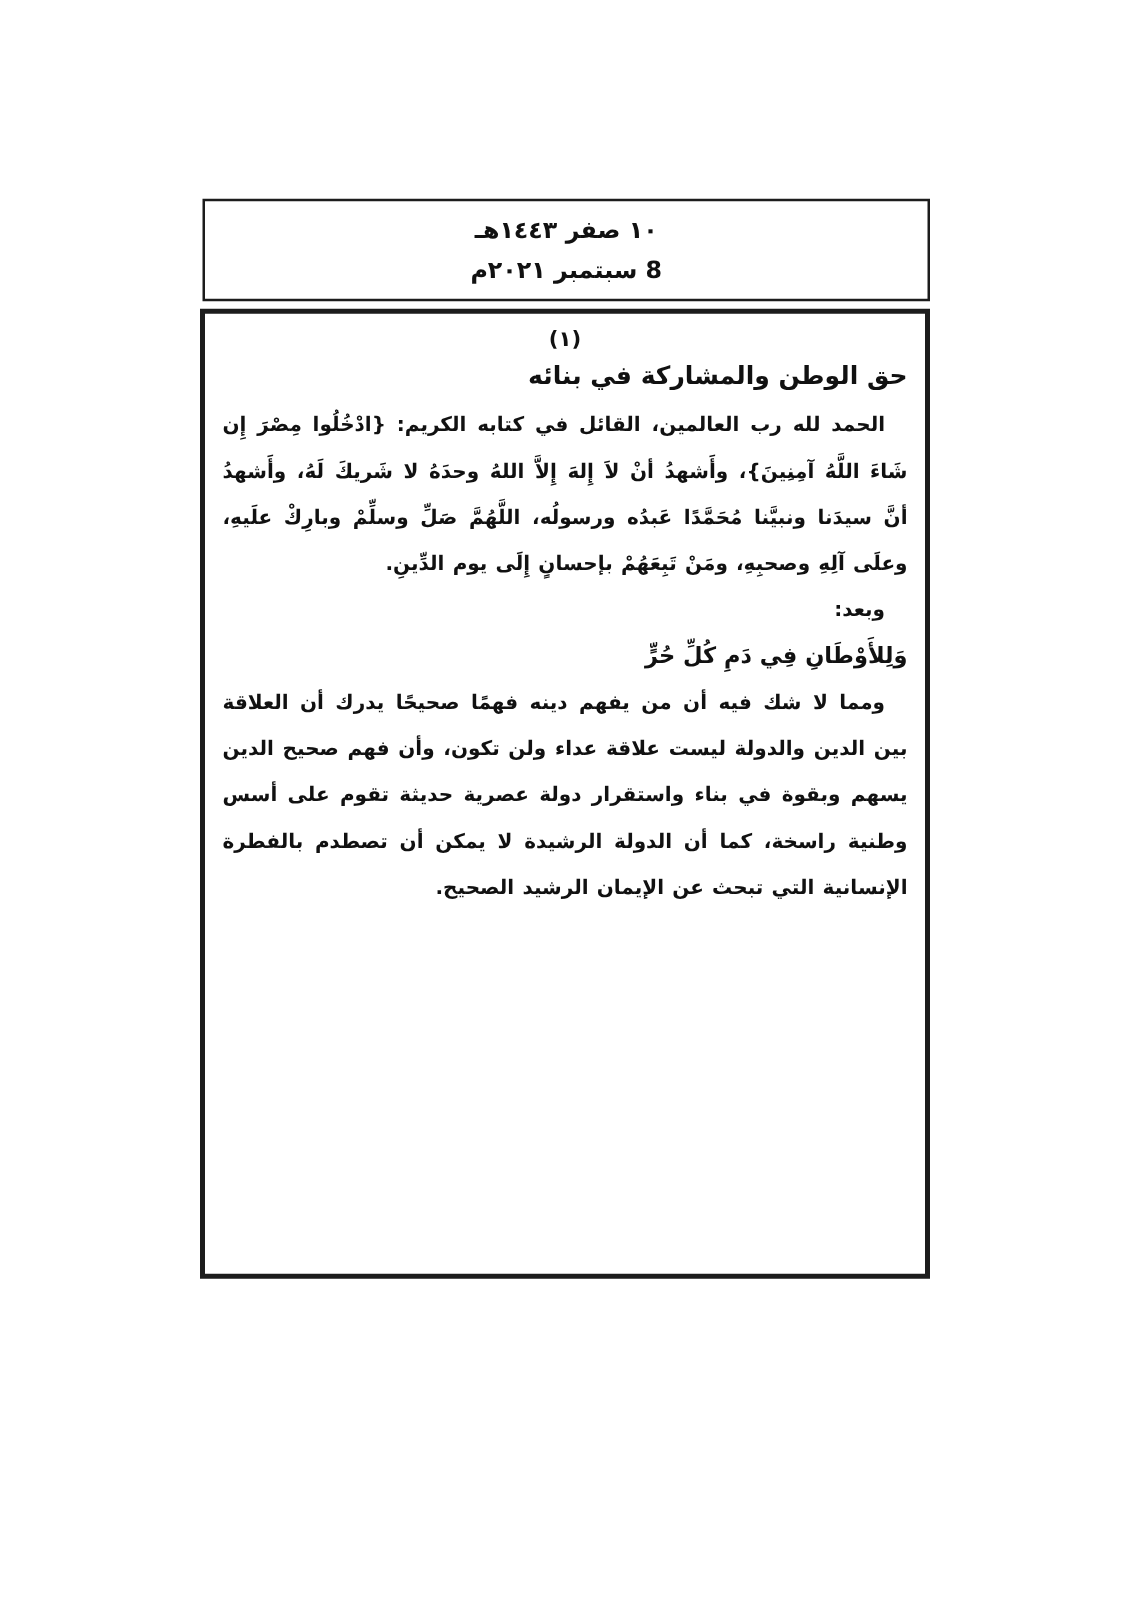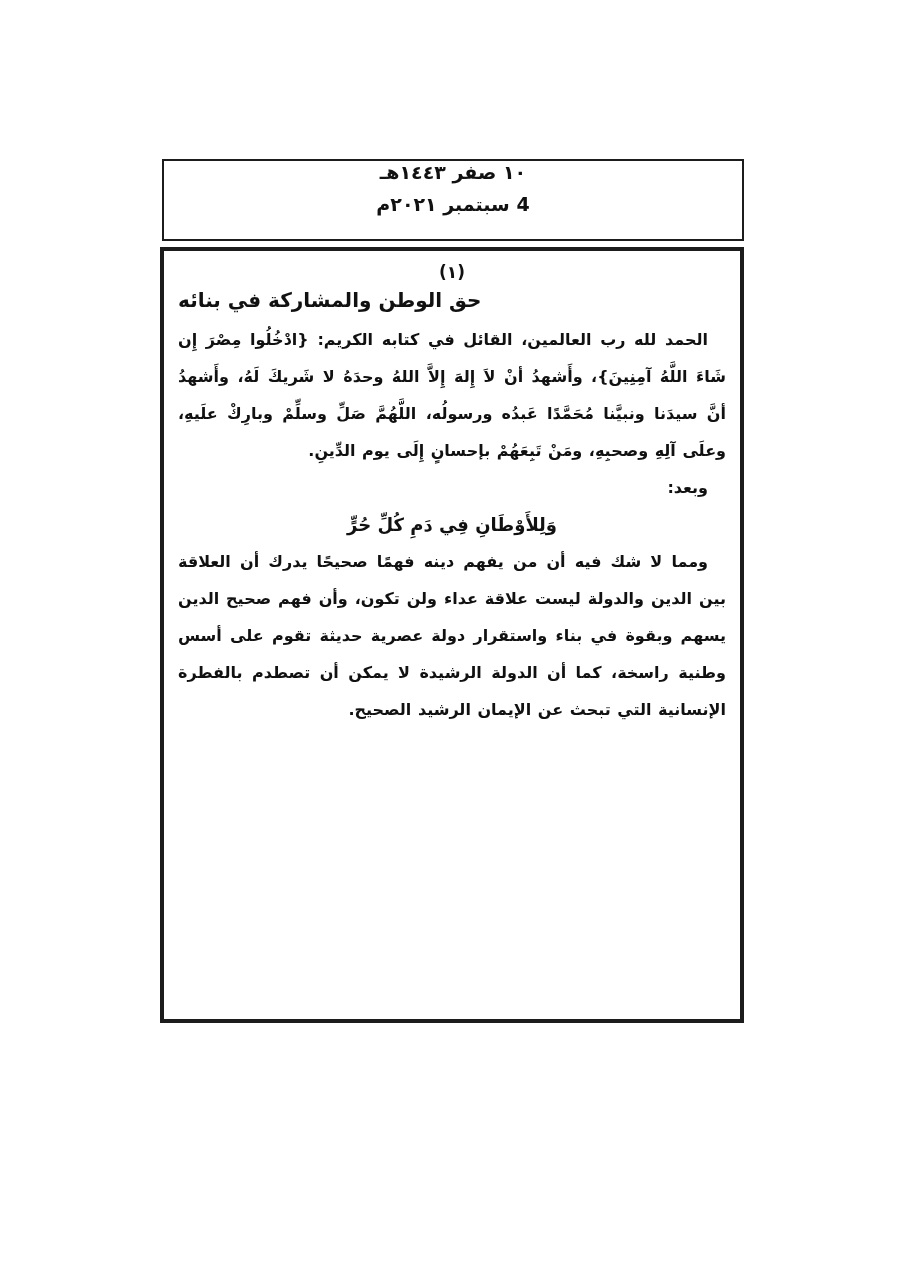--- a/index.html
+++ b/index.html
@@ -22,20 +22,21 @@
     height: 82px;
     border: 2px solid #1c1c1c;
     background: #ffffff;
     display: flex;
     direction: rtl;
   }
   .header-col {
     flex: 1;
     display: flex;
     flex-direction: column;
+    justify-content: center;
     align-items: center;
     gap: 9px;
   }
   .header-line {
     font-size: 19px;
     font-weight: bold;
     white-space: nowrap;
     line-height: 1.2;
   }
   
@@ -51,52 +52,52 @@
     direction: rtl;
     overflow: hidden;
   }
   .doc-number {
     text-align: center;
     font-size: 17px;
     font-weight: bold;
     line-height: 26px;
   }
   .doc-title {
-    text-align: left;
+    text-align: right;
     font-size: 20px;
     font-weight: bold;
     line-height: 30px;
     margin-bottom: 6px;
   }
   p.body-par {
     font-size: 16px;
     font-weight: bold;
     line-height: 37px;
     text-align: justify;
     text-align-last: right;
     text-indent: 18px;
     word-spacing: 1px;
   }
   p.lead-par { text-align: center; }
   .poetry {
-    text-align: center;
+    text-align: right;
     font-size: 18px;
     font-weight: bold;
     line-height: 37px;
   }
 </style>
 </head>
 <body>
 
 <div class="page">
 
   <div class="header-box">
     <div class="header-col">
       <div class="header-line">١٠ صفر ١٤٤٣هـ</div>
-      <div class="header-line">4 سبتمبر ٢٠٢١م</div>
+      <div class="header-line">8 سبتمبر ٢٠٢١م</div>
     </div>
   </div>
 
   <div class="main-box">
     <div class="doc-number">(١)</div>
     <div class="doc-title">حق الوطن والمشاركة في بنائه</div>
 
     <p class="body-par">الحمد لله رب العالمين، القائل في كتابه الكريم: {ادْخُلُوا مِصْرَ إِن شَاءَ اللَّهُ آمِنِينَ}، وأَشهدُ أنْ لاَ إِلهَ إِلاَّ اللهُ وحدَهُ لا شَريكَ لَهُ، وأَشهدُ أنَّ سيدَنا ونبيَّنا مُحَمَّدًا عَبدُه ورسولُه، اللَّهُمَّ صَلِّ وسلِّمْ وبارِكْ علَيهِ، وعلَى آلِهِ وصحبِهِ، ومَنْ تَبِعَهُمْ بإحسانٍ إِلَى يوم الدِّينِ.</p>
     <p class="body-par lead-par">وبعد:</p>
 

